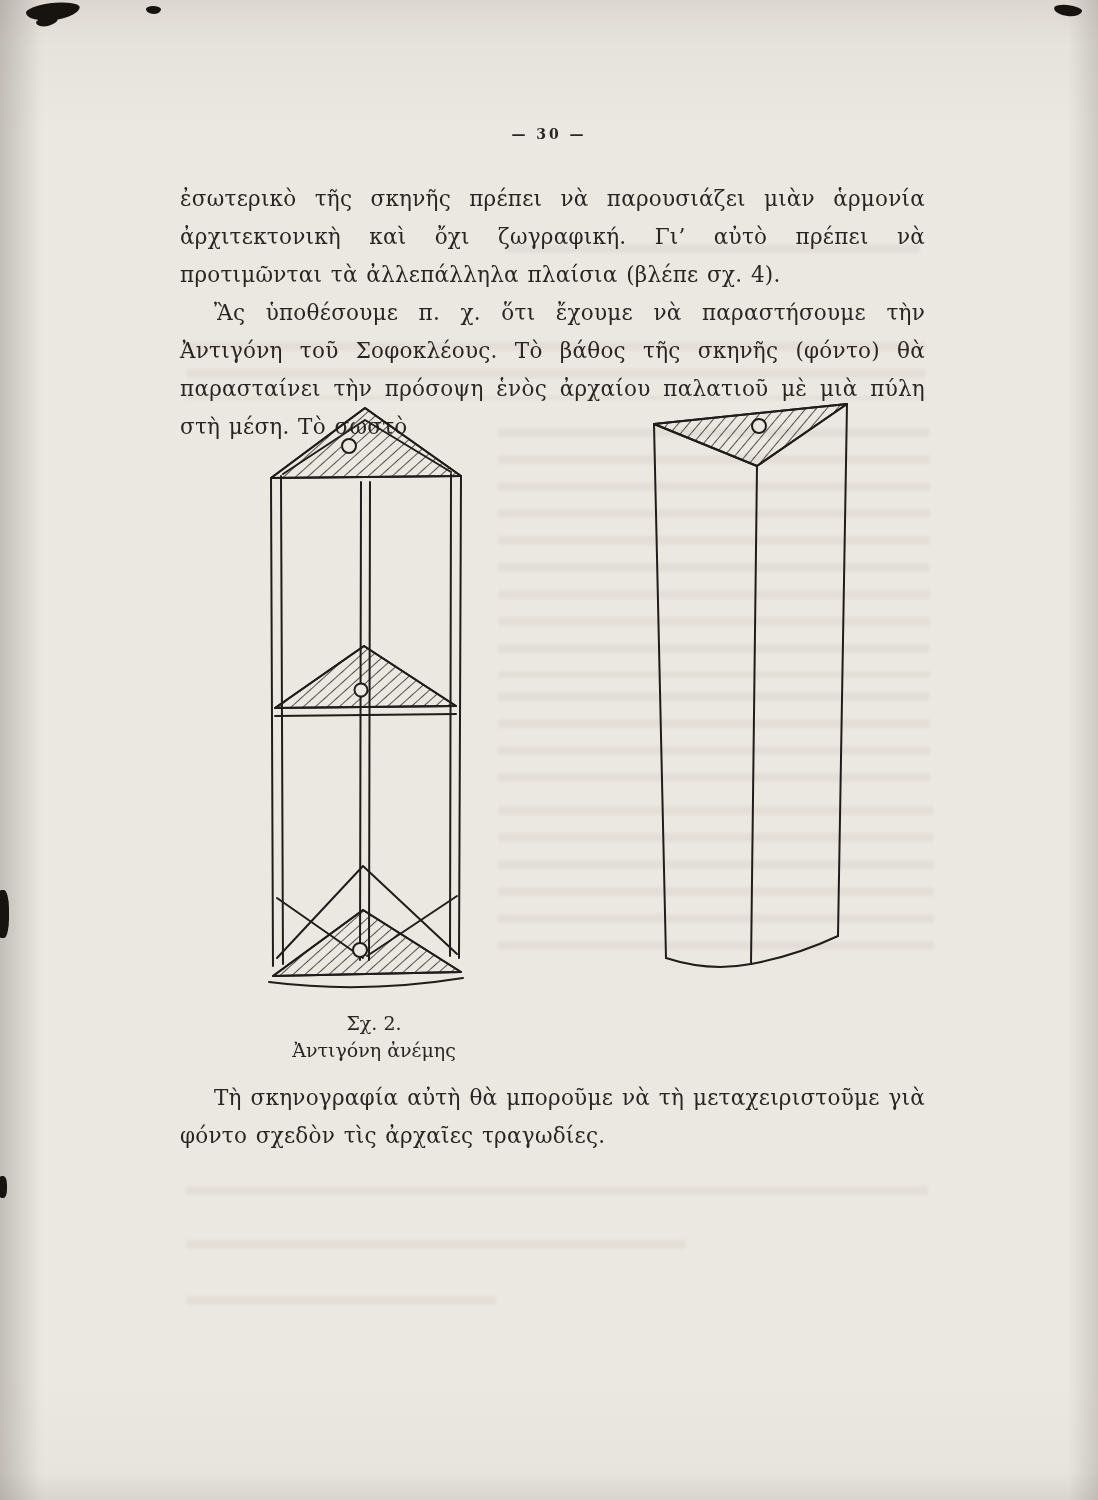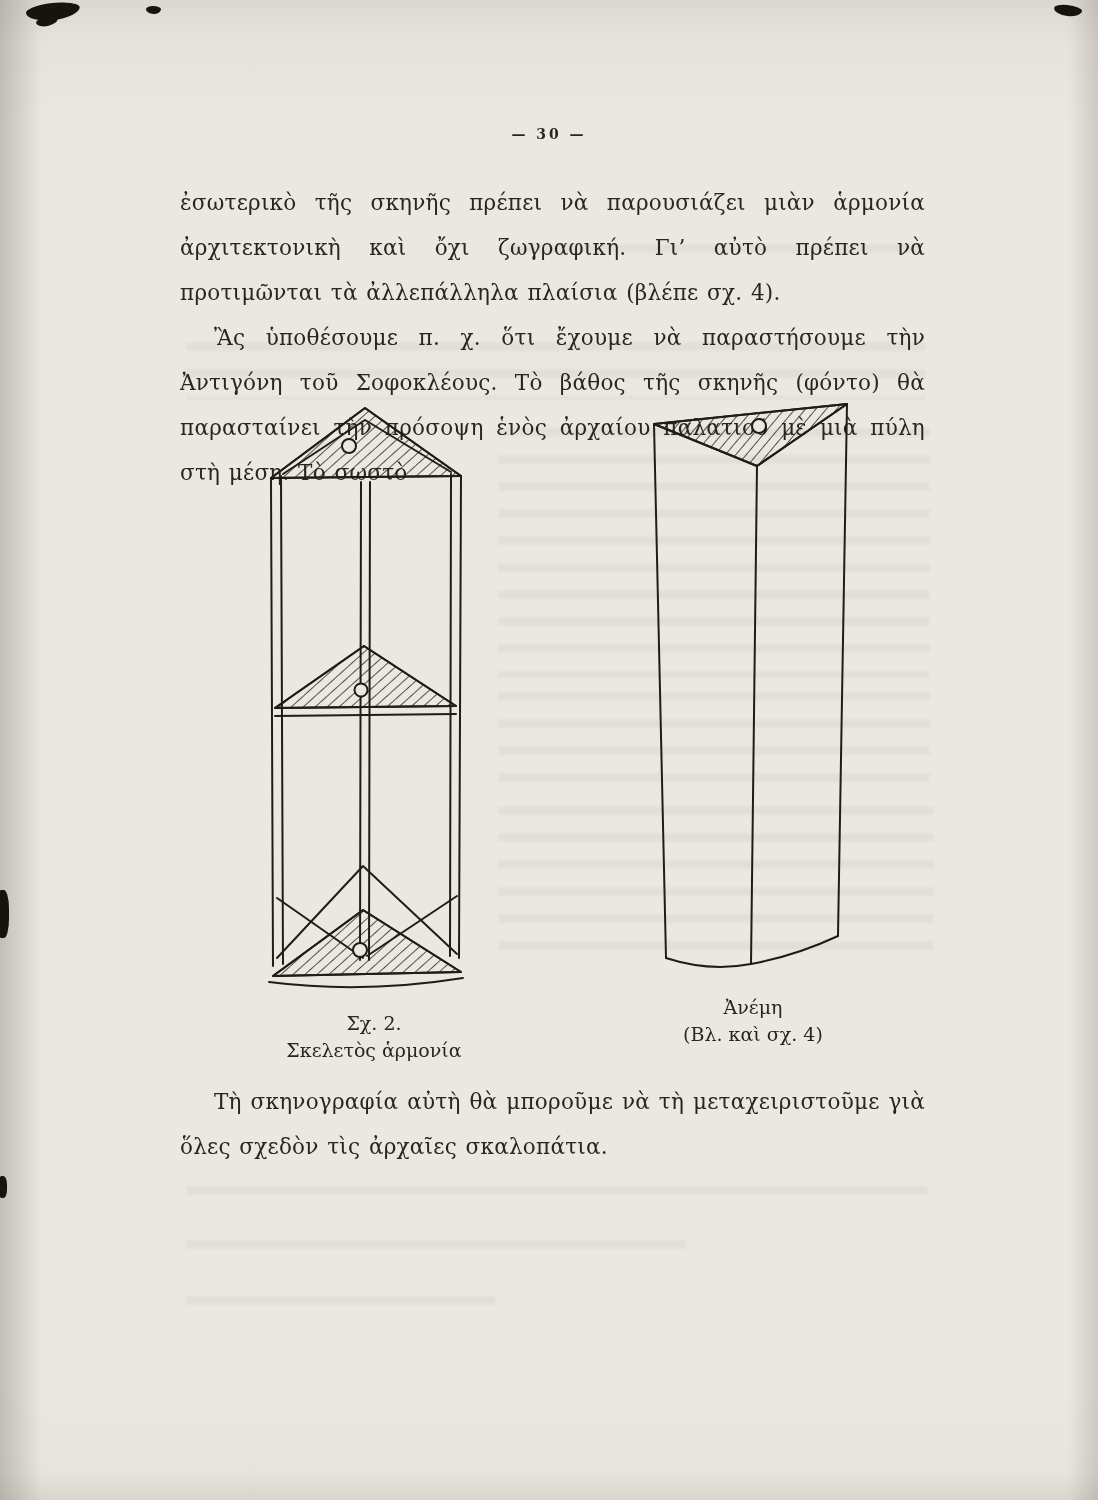--- a/index.html
+++ b/index.html
@@ -19,21 +19,21 @@
       linear-gradient(90deg,rgba(90,85,78,.28) 0,rgba(0,0,0,0) 42px),
       linear-gradient(270deg,rgba(90,85,78,.20) 0,rgba(0,0,0,0) 30px),
       linear-gradient(0deg,rgba(90,85,78,.10) 0,rgba(0,0,0,0) 28px);
   }
   .page-number{
     position:absolute;top:126px;left:0;width:100%;
     text-align:center;font-size:14px;font-weight:700;letter-spacing:3px;
   }
   .text-block{
     position:absolute;left:180px;width:745px;
-    font-size:21.5px;line-height:45px;text-align:justify;
+    font-size:21.5px;line-height:38px;text-align:justify;
     letter-spacing:.25px;word-spacing:1.5px;
   }
   .text-top{top:180px;}
   .text-bottom{top:1079px;}
   .text-block p{margin:0;}
   .text-block p.indent{text-indent:34px;}
   figure{position:absolute;margin:0;text-align:center;}
   .fig-left{left:262px;top:398px;width:224px;}
   .fig-right{left:646px;top:398px;width:214px;}
   figcaption{font-size:19px;line-height:27px;margin-top:6px;}
@@ -119,21 +119,21 @@
         <path d="M194,498 L104,558"></path>
 
         <path d="M10,578 L100,512 L198,574 Z" fill="url(#hatchL)"></path>
         <path d="M10,578 L100,512 L198,574 Z"></path>
         <circle cx="97" cy="552" r="7" fill="#ebe8e1"></circle>
         <path d="M6,584 Q100,596 200,580"></path>
       </g>
     </svg>
     <figcaption>
       <div>Σχ. 2.</div>
-      <div>Σκελετὸς ἁρμονία</div>
+      <div>Ἀντιγόνη ἀνέμης</div>
     </figcaption>
   </figure>
 
   <figure class="fig-right">
     <svg width="212" height="580" viewBox="0 0 212 580">
       <defs>
         <pattern id="hatchR" width="8" height="8" patternUnits="userSpaceOnUse" patternTransform="rotate(40)">
           <line x1="0" y1="0" x2="0" y2="8" stroke="#201c19" stroke-width="1.5"></line>
         </pattern>
       </defs>
@@ -144,23 +144,19 @@
         <circle cx="112" cy="28" r="7" fill="#ebe8e1"></circle>
 
         <path d="M7,26 L19,560"></path>
         <path d="M110,68 L104,566"></path>
         <path d="M200,6 L191,538"></path>
 
         <path d="M19,560 Q62,574 104,566"></path>
         <path d="M104,566 Q148,558 191,538"></path>
       </g>
     </svg>
-    <figcaption>
-      <div>Ἀνέμη</div>
-      <div>(Βλ. καὶ σχ. 4)</div>
-    </figcaption>
   </figure>
 
   <div class="text-block text-bottom">
-    <p class="indent">Τὴ σκηνογραφία αὐτὴ θὰ μποροῦμε νὰ τὴ μεταχειριστοῦμε γιὰ ὅλες σχεδὸν τὶς ἀρχαῖες σκαλοπάτια.</p>
+    <p class="indent">Τὴ σκηνογραφία αὐτὴ θὰ μποροῦμε νὰ τὴ μεταχειριστοῦμε γιὰ φόντο σχεδὸν τὶς ἀρχαῖες τραγωδίες.</p>
   </div>
 
 </div>
 
 </body></html>

